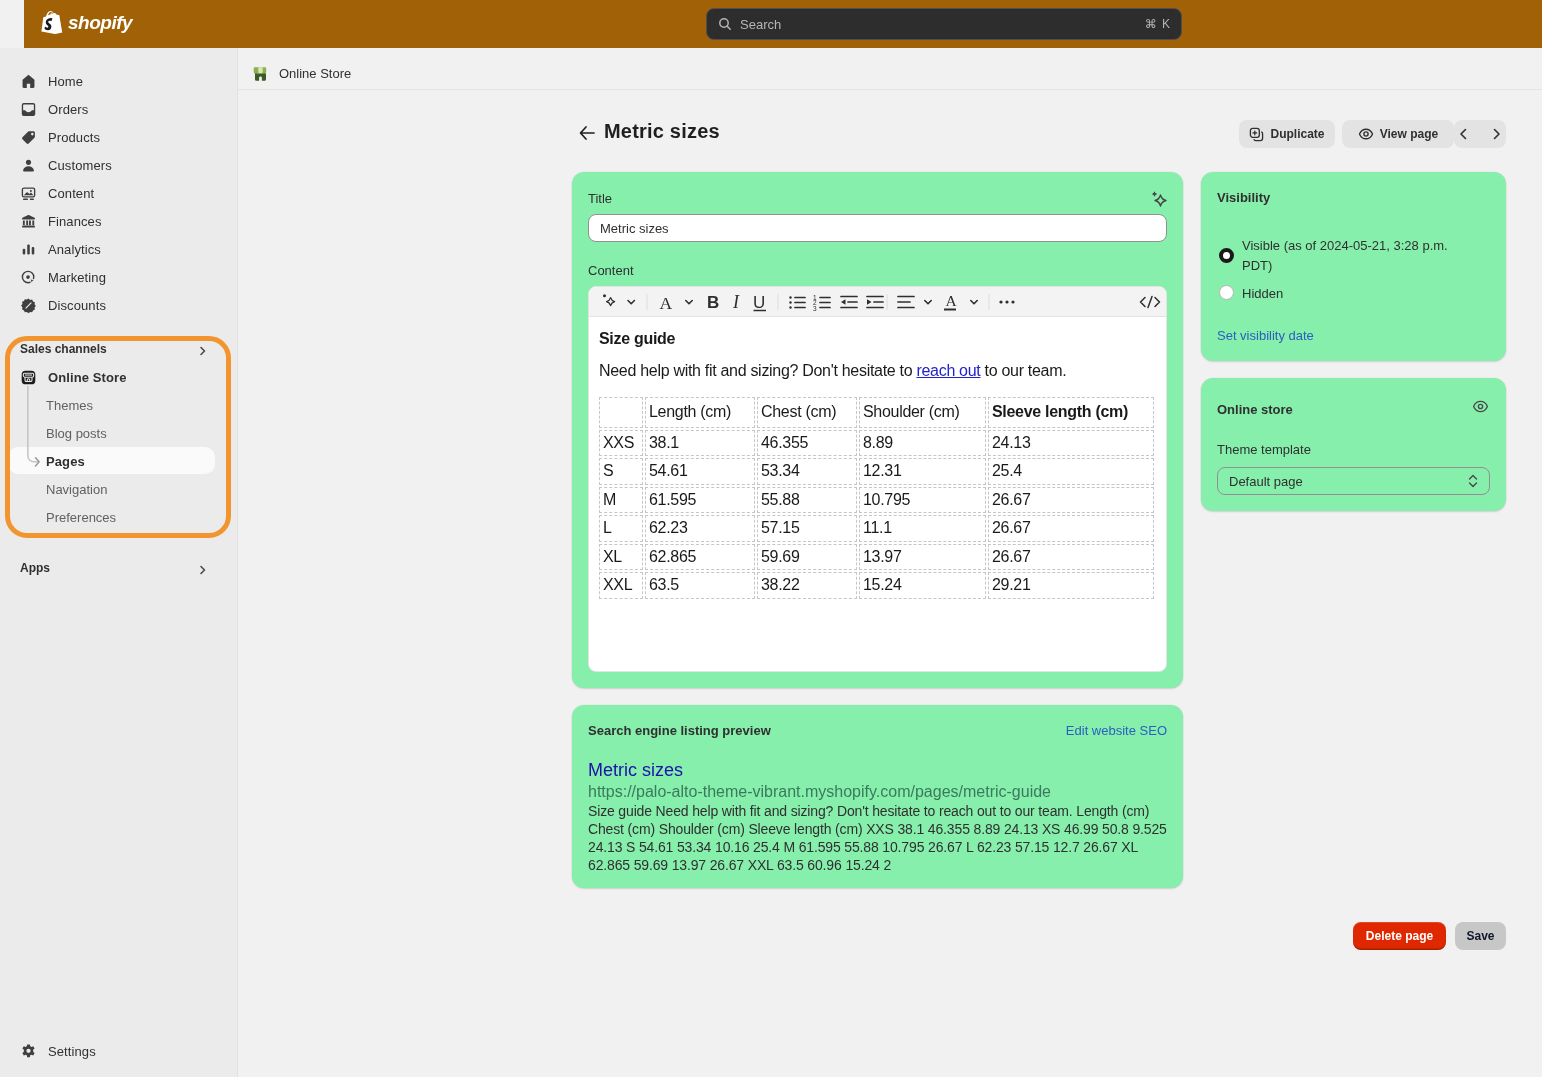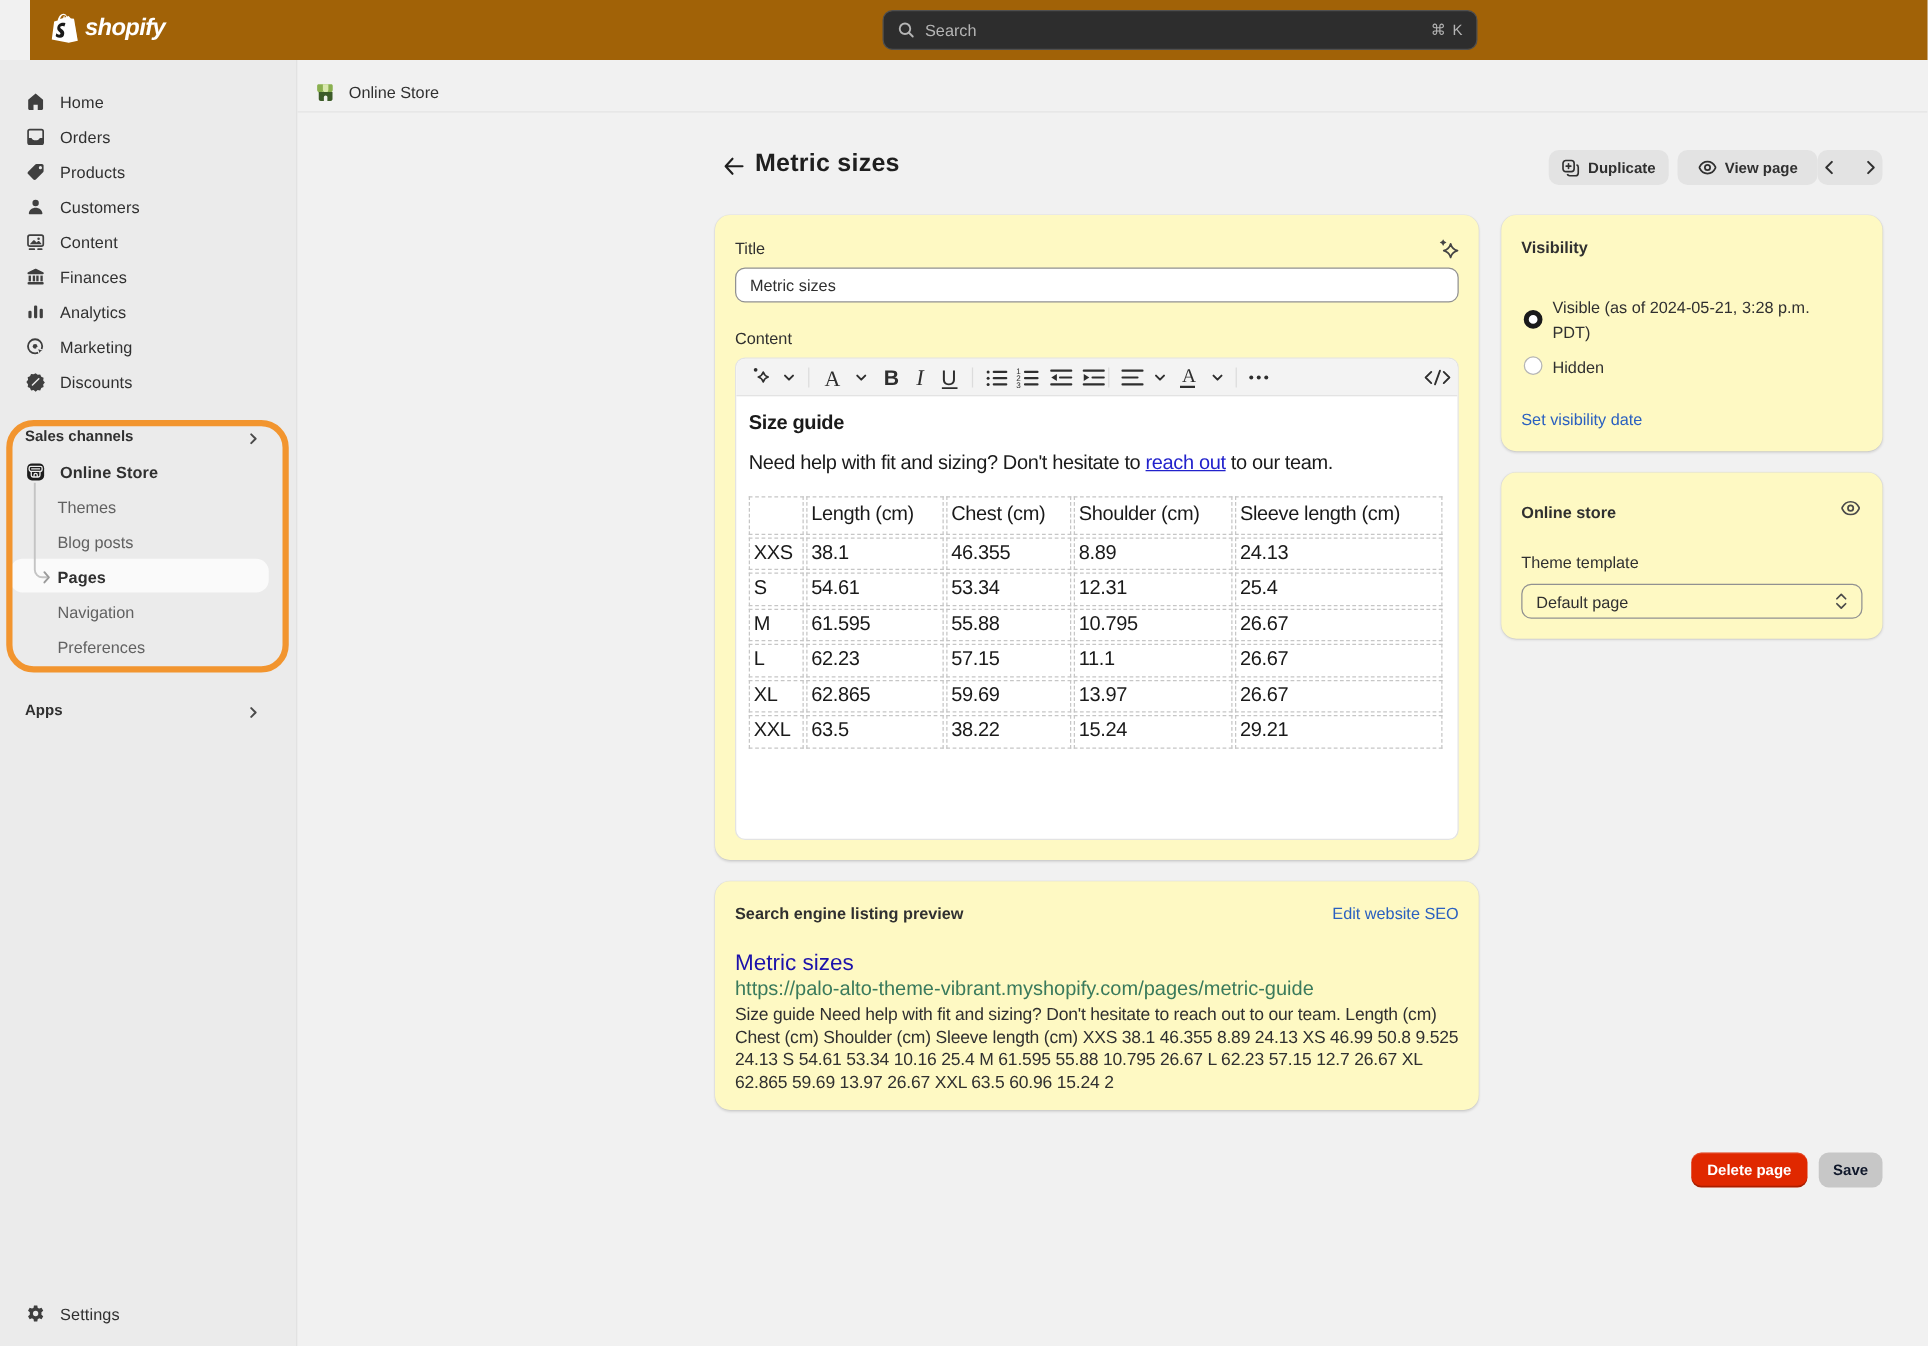--- a/index.html
+++ b/index.html
@@ -35,21 +35,21 @@
 
 .page-title { position:absolute; left:366px; top:72px; font-size:20px; font-weight:700; color:#1f1f1f; letter-spacing:0.2px; }
 .back { position:absolute; left:340px; top:77px; }
 
 .btn { position:absolute; height:28px; background:#e3e3e3; border-radius:8px; display:flex; align-items:center; justify-content:center; gap:6px; font-size:12px; font-weight:600; color:#303030; }
 .btn-dup { left:1001px; top:72px; width:96px; }
 .btn-view { left:1104px; top:72px; width:112px; }
 .btn-pag { left:1216px; top:72px; width:52px; }
 
 
-.card { position:absolute; background:#fef9c3; border-radius:12px; box-shadow:0 1px 2px rgba(0,0,0,0.12), 0 0 0 0.5px rgba(0,0,0,0.05); }
+.card { position:absolute; background:#86efac; border-radius:12px; box-shadow:0 1px 2px rgba(0,0,0,0.12), 0 0 0 0.5px rgba(0,0,0,0.05); }
 .card1 { left:334px; top:124px; width:611px; height:516px; }
 .seo-card { left:334px; top:657px; width:611px; height:183px; }
 .vis-card { left:963px; top:124px; width:305px; height:189px; }
 .os-card { left:963px; top:330px; width:305px; height:133px; }
 
 .lbl13 { font-size:13px; color:#303030; }
 .hdr13 { font-size:13px; font-weight:700; color:#303030; }
 
 .title-input { position:absolute; left:16px; top:42px; width:579px; height:28px; border:1px solid #919191; border-radius:8px; background:#fff; display:flex; align-items:center; padding:0 11px; font-size:13px; color:#303030; }
 
@@ -345,21 +345,21 @@
       <div class="ed-body">
         <div style="font-weight:700; margin-top:5px;">Size guide</div>
         <div style="margin-top:14px;">Need help with fit and sizing? Don't hesitate to <a style="color:#2222cc; text-decoration:underline;">reach out</a> to our team.</div>
         <table class="sz" style="margin-top:15px;">
           <tbody>
               <tr class="hrow">
                 <td style="width:44px;"></td>
                 <td style="width:110px;">Length (cm)</td>
                 <td style="width:100px;">Chest (cm)</td>
                 <td style="width:127px;">Shoulder (cm)</td>
-                <td style="width:166px;">Sleeve length (cm)</td>
+                <td style="width:166px;font-weight:bold;">Sleeve length (cm)</td>
               </tr>
           <tr>
                 <td>XXS</td>
                 <td>38.1</td>
                 <td>46.355</td>
                 <td>8.89</td>
                 <td>24.13</td>
               </tr>
           <tr>
                 <td>S</td>

